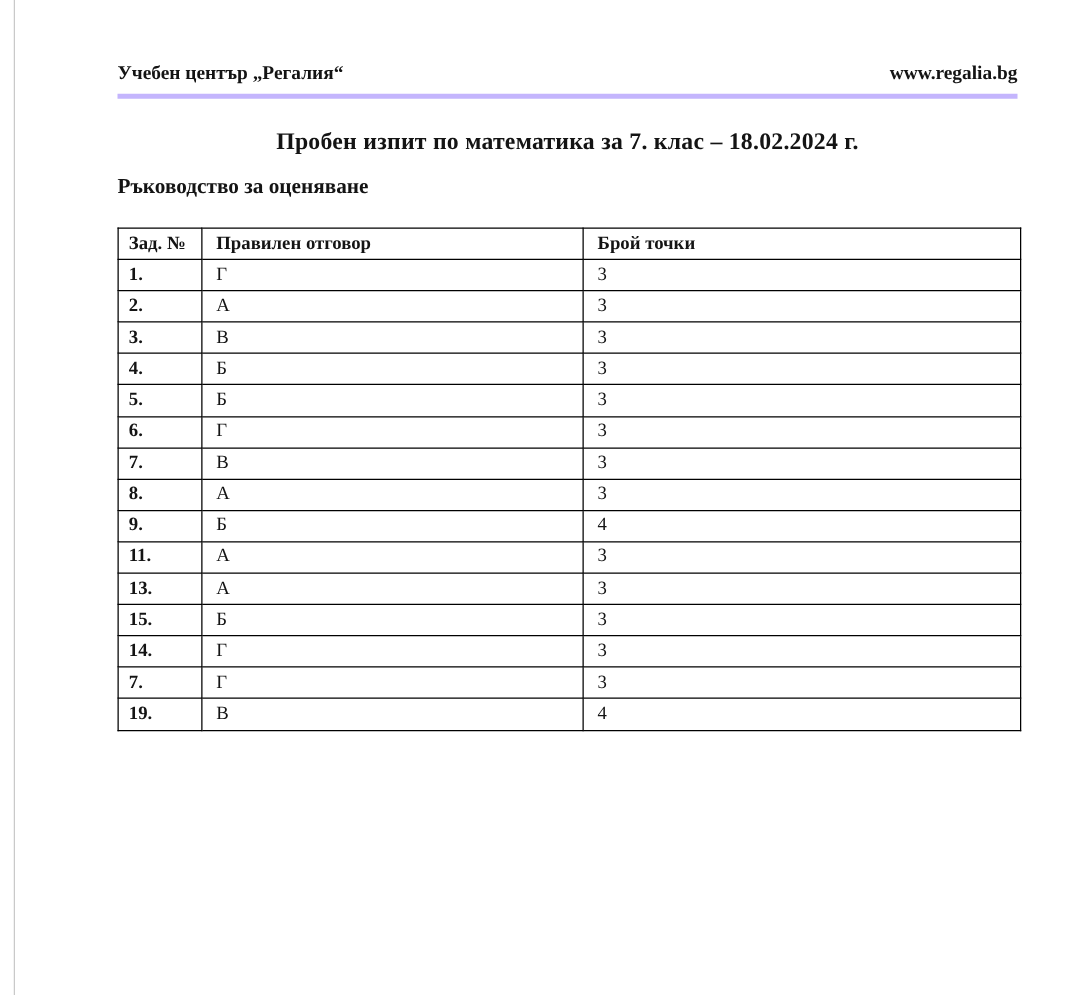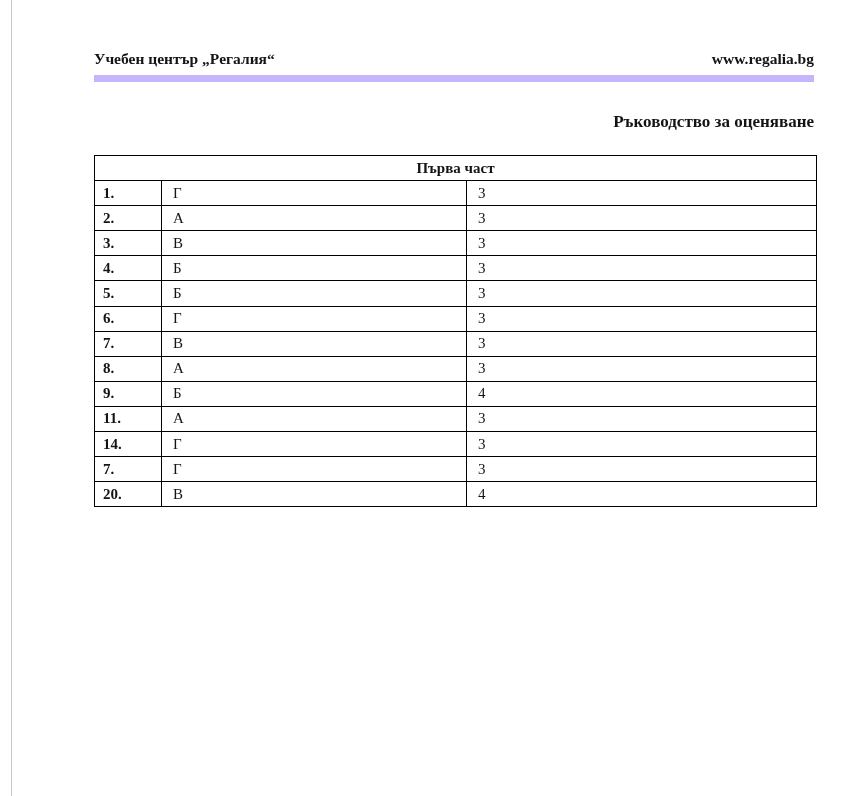--- a/index.html
+++ b/index.html
@@ -31,33 +31,33 @@
     width: 720px;
   }
   .doc-header {
     margin-top: 50px;
     display: flex;
     justify-content: space-between;
     align-items: baseline;
     font-weight: bold;
     font-size: 15.5px;
     padding-bottom: 7px;
-    border-bottom: 7px solid #c4b5fd;
+    border-bottom: 4px solid #c4b5fd;
     white-space: nowrap;
   }
   .doc-title {
     margin-top: 24px;
     text-align: center;
     font-weight: bold;
     font-size: 19px;
     letter-spacing: 0.2px;
   }
   .doc-subtitle {
-    margin-top: 30px;
-    text-align: right;
+    margin-top: 14px;
+    text-align: left;
     font-weight: bold;
     font-size: 17px;
   }
   table.answers {
     margin-top: 23px;
     width: 722px;
     border-collapse: collapse;
     table-layout: fixed;
     font-size: 15px;
   }
@@ -92,32 +92,35 @@
 <div class="page">
   <div class="page-edge-line"></div>
 
   <div class="content">
 
     <div class="doc-header">
       <span>Учебен център „Регалия“</span>
       <span>www.regalia.bg</span>
     </div>
 
+    <div class="doc-title">Пробен изпит по математика за 7. клас – 18.02.2024 г.</div>
 
     <div class="doc-subtitle">Ръководство за оценяване</div>
 
     <table class="answers">
       <colgroup>
         <col class="col-num">
         <col class="col-ans">
         <col class="col-pts">
       </colgroup>
       <thead>
-        <tr class="section-row">
-          <td colspan="3">Първа част</td>
+        <tr>
+          <th class="num">Зад. №</th>
+          <th>Правилен отговор</th>
+          <th>Брой точки</th>
         </tr>
       </thead>
       <tbody>
           <tr>
             <td class="num">1.</td>
             <td>Г</td>
             <td>3</td>
           </tr>
           <tr>
             <td class="num">2.</td>
@@ -158,31 +161,41 @@
             <td class="num">9.</td>
             <td>Б</td>
             <td>4</td>
           </tr>
           <tr>
             <td class="num">11.</td>
             <td>А</td>
             <td>3</td>
           </tr>
           <tr>
+            <td class="num">13.</td>
+            <td>А</td>
+            <td>3</td>
+          </tr>
+          <tr>
+            <td class="num">15.</td>
+            <td>Б</td>
+            <td>3</td>
+          </tr>
+          <tr>
             <td class="num">14.</td>
             <td>Г</td>
             <td>3</td>
           </tr>
           <tr>
             <td class="num">7.</td>
             <td>Г</td>
             <td>3</td>
           </tr>
           <tr>
-            <td class="num">20.</td>
+            <td class="num">19.</td>
             <td>В</td>
             <td>4</td>
           </tr>
         </tbody>
     </table>
 
   </div>
 </div>
 
 </body></html>

